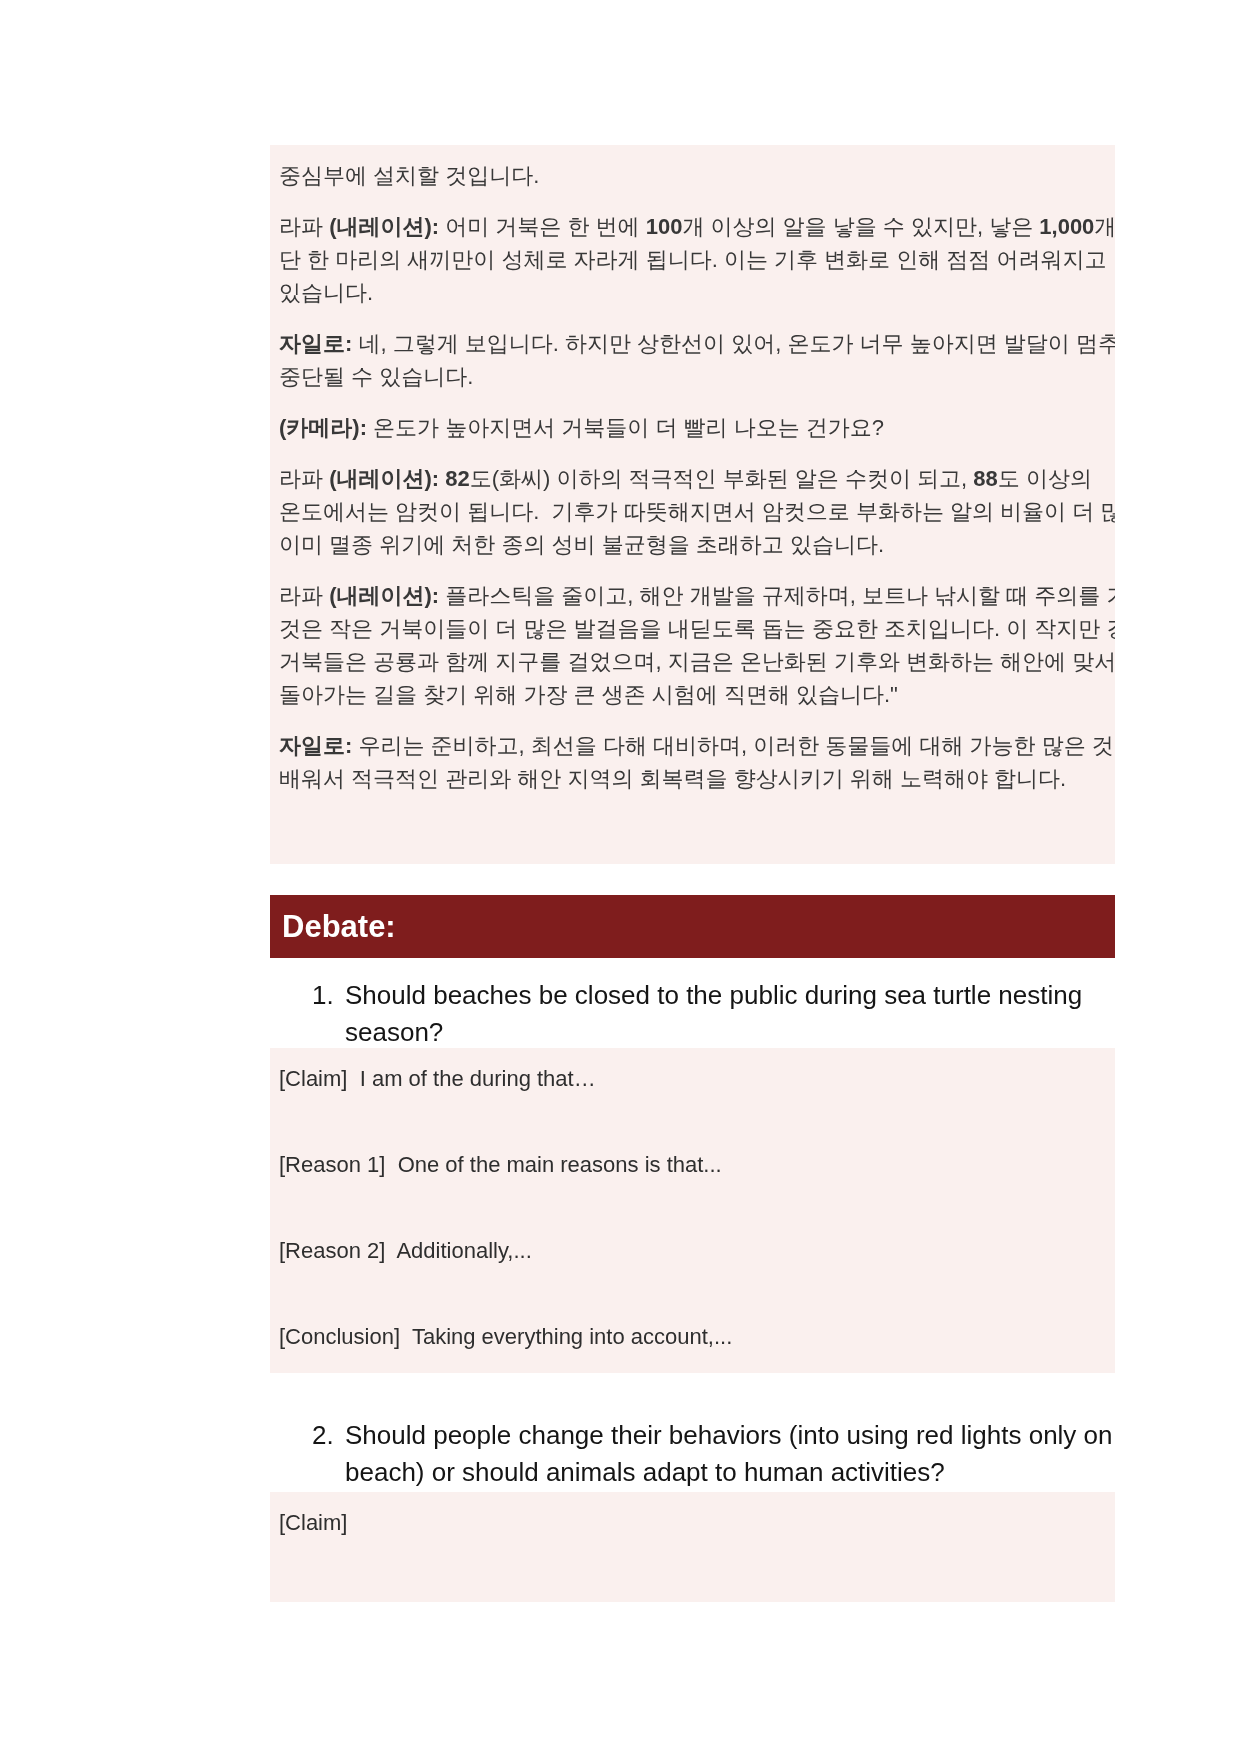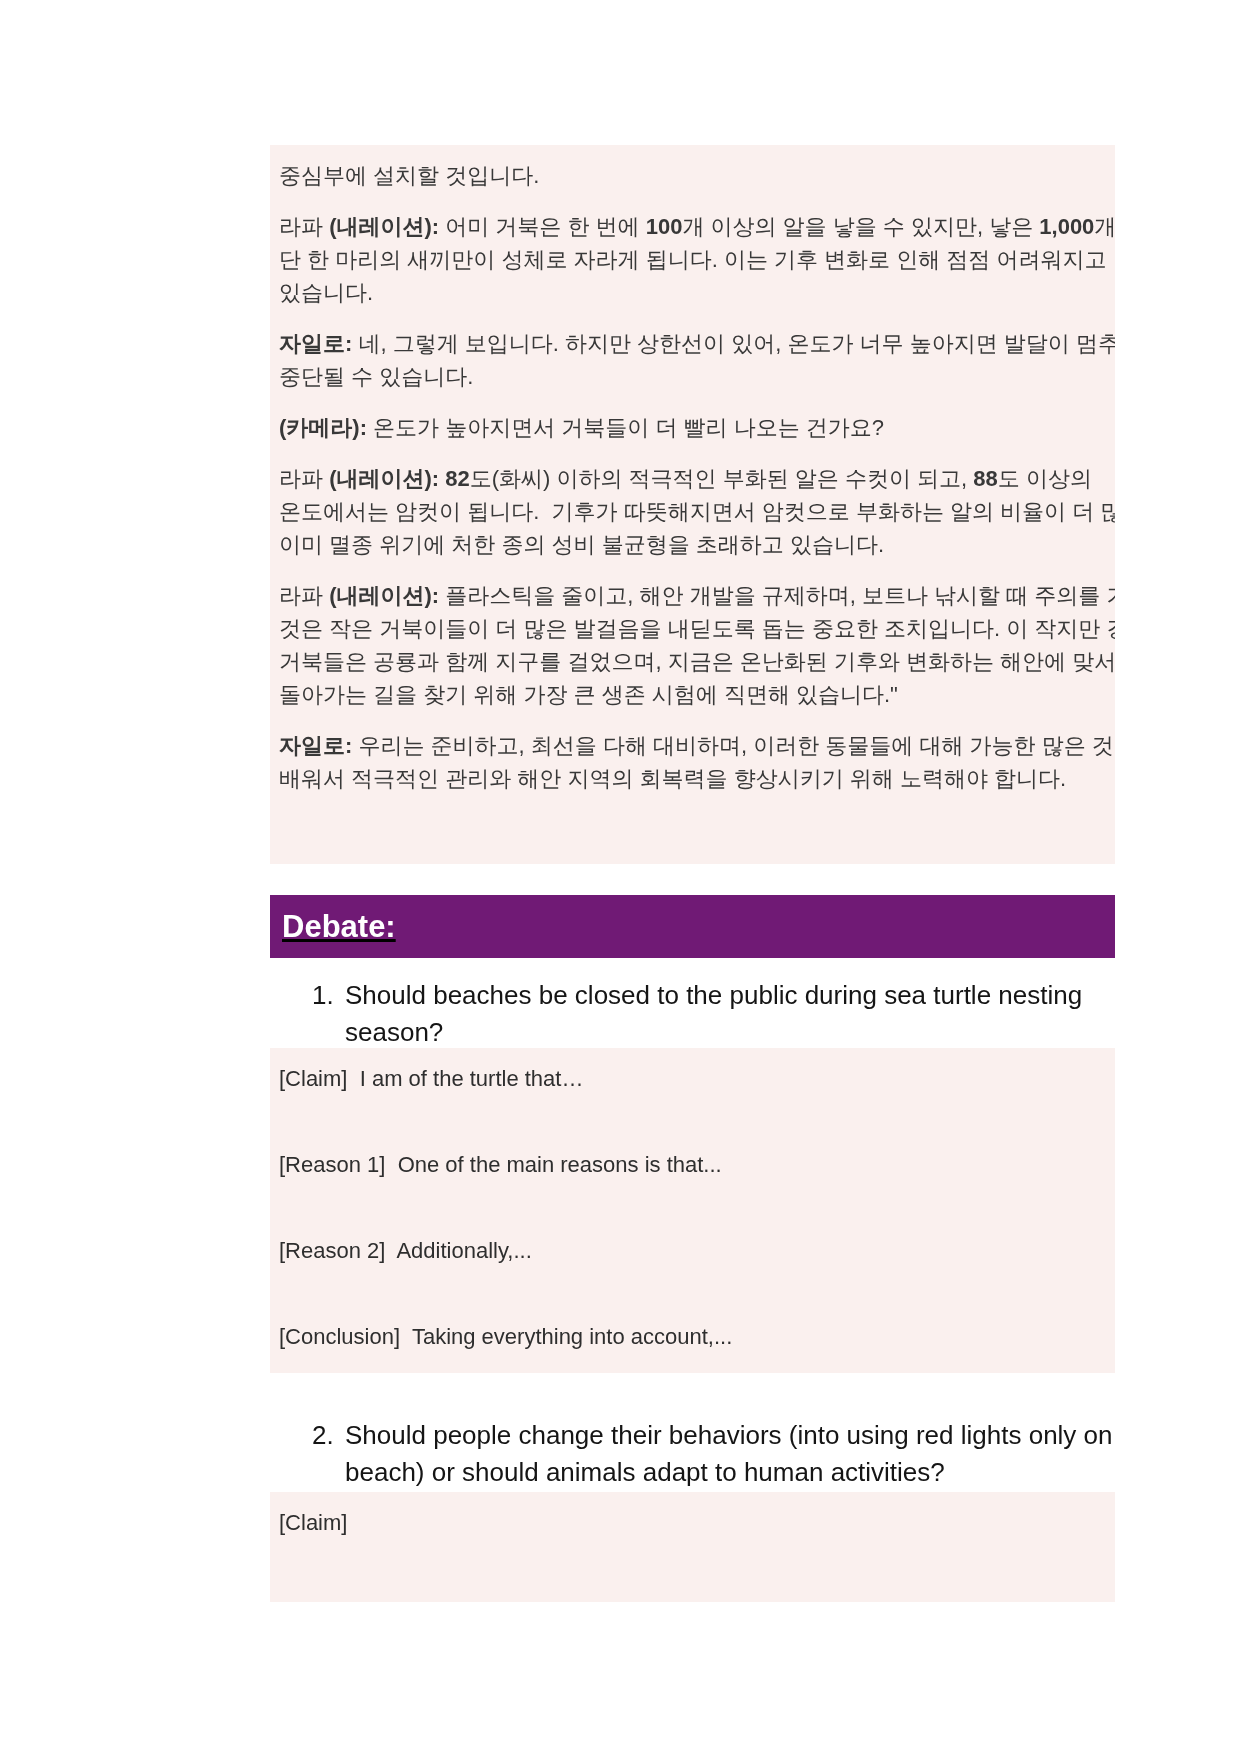--- a/index.html
+++ b/index.html
@@ -67,31 +67,31 @@
   <section class="panel transcript-panel" id="transcript-panel" style="background: rgb(250, 240, 238);">
       <p class="k-par"><span class="seg-normal">중심부에 설치할 것입니다.</span></p>
       <p class="k-par"><span class="seg-normal">라파 </span><span class="seg-bold">(내레이션):</span><span class="seg-normal"> 어미 거북은 한 번에 </span><span class="seg-bold">100</span><span class="seg-normal">개 이상의 알을 낳을 수 있지만, 낳은 </span><span class="seg-bold">1,000</span><span class="seg-normal">개의 알 중 단 한 마리의 새끼만이 성체로 자라게 됩니다. 이는 기후 변화로 인해 점점 어려워지고 있습니다.</span></p>
       <p class="k-par"><span class="seg-bold">자일로:</span><span class="seg-normal"> 네, 그렇게 보입니다. 하지만 상한선이 있어, 온도가 너무 높아지면 발달이 멈추고 중단될 수 있습니다.</span></p>
       <p class="k-par"><span class="seg-bold">(카메라):</span><span class="seg-normal"> 온도가 높아지면서 거북들이 더 빨리 나오는 건가요?</span></p>
       <p class="k-par"><span class="seg-normal">라파 </span><span class="seg-bold">(내레이션):</span><span class="seg-normal"> </span><span class="seg-bold">82</span><span class="seg-normal">도(화씨) 이하의 적극적인 부화된 알은 수컷이 되고, </span><span class="seg-bold">88</span><span class="seg-normal">도 이상의 온도에서는 암컷이 됩니다.  기후가 따뜻해지면서 암컷으로 부화하는 알의 비율이 더 많아져 이미 멸종 위기에 처한 종의 성비 불균형을 초래하고 있습니다.</span></p>
       <p class="k-par"><span class="seg-normal">라파 </span><span class="seg-bold">(내레이션):</span><span class="seg-normal"> 플라스틱을 줄이고, 해안 개발을 규제하며, 보트나 낚시할 때 주의를 기울이는 것은 작은 거북이들이 더 많은 발걸음을 내딛도록 돕는 중요한 조치입니다. 이 작지만 강한 거북들은 공룡과 함께 지구를 걸었으며, 지금은 온난화된 기후와 변화하는 해안에 맞서 집으로 돌아가는 길을 찾기 위해 가장 큰 생존 시험에 직면해 있습니다."</span></p>
       <p class="k-par"><span class="seg-bold">자일로:</span><span class="seg-normal"> 우리는 준비하고, 최선을 다해 대비하며, 이러한 동물들에 대해 가능한 많은 것을 미리 배워서 적극적인 관리와 해안 지역의 회복력을 향상시키기 위해 노력해야 합니다.</span></p>
     </section>
 
-  <div class="debate-bar" style="background: #701a75; text-decoration: underline;">
+  <div class="debate-bar" style="background: #7f1d1d;">
     <span class="debate-title">Debate:</span>
   </div>
 
   <div class="question q1">
     <span class="qnum">1.</span>
     <span class="qtext">Should beaches be closed to the public during sea turtle nesting season?</span>
   </div>
 
   <section class="panel prompts-panel p1" style="background: rgb(250, 240, 238);">
-    <p>[Claim]  I am of the turtle that…</p>
+    <p>[Claim]  I am of the during that…</p>
     <p>[Reason 1]  One of the main reasons is that...</p>
     <p>[Reason 2]  Additionally,...</p>
     <p>[Conclusion]  Taking everything into account,...</p>
   </section>
 
   <div class="question q2">
     <span class="qnum">2.</span>
     <span class="qtext">Should people change their behaviors (into using red lights only on the beach) or should animals adapt to human activities?</span>
   </div>
 

